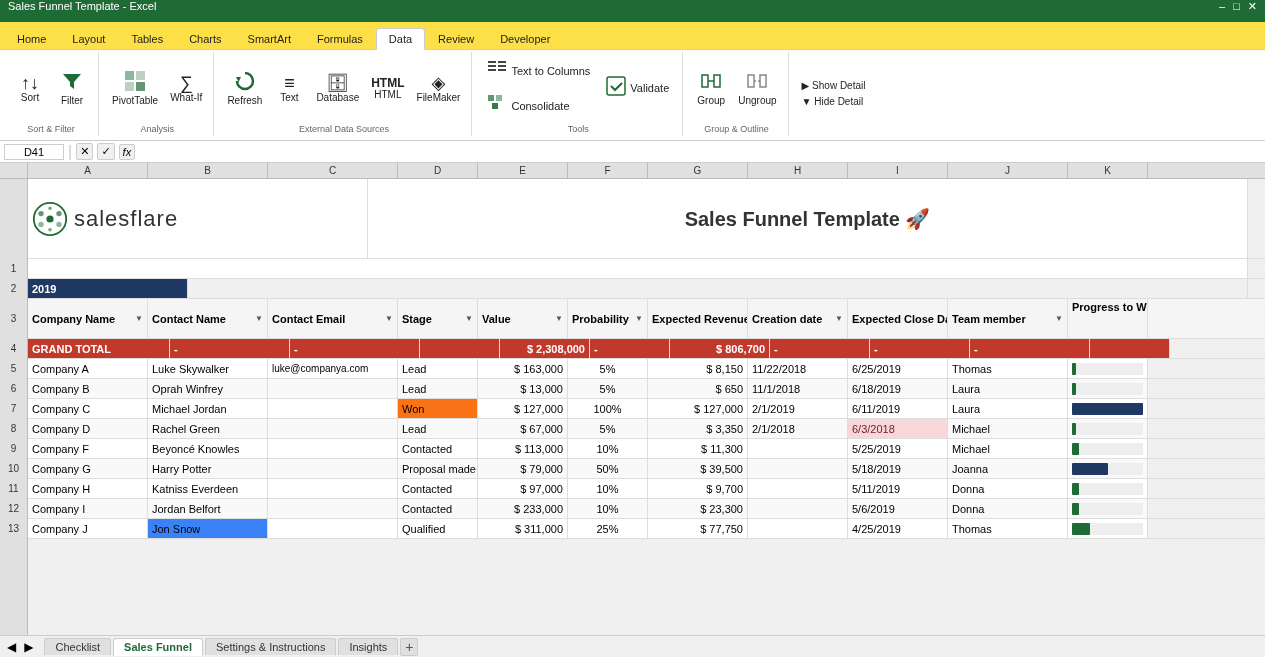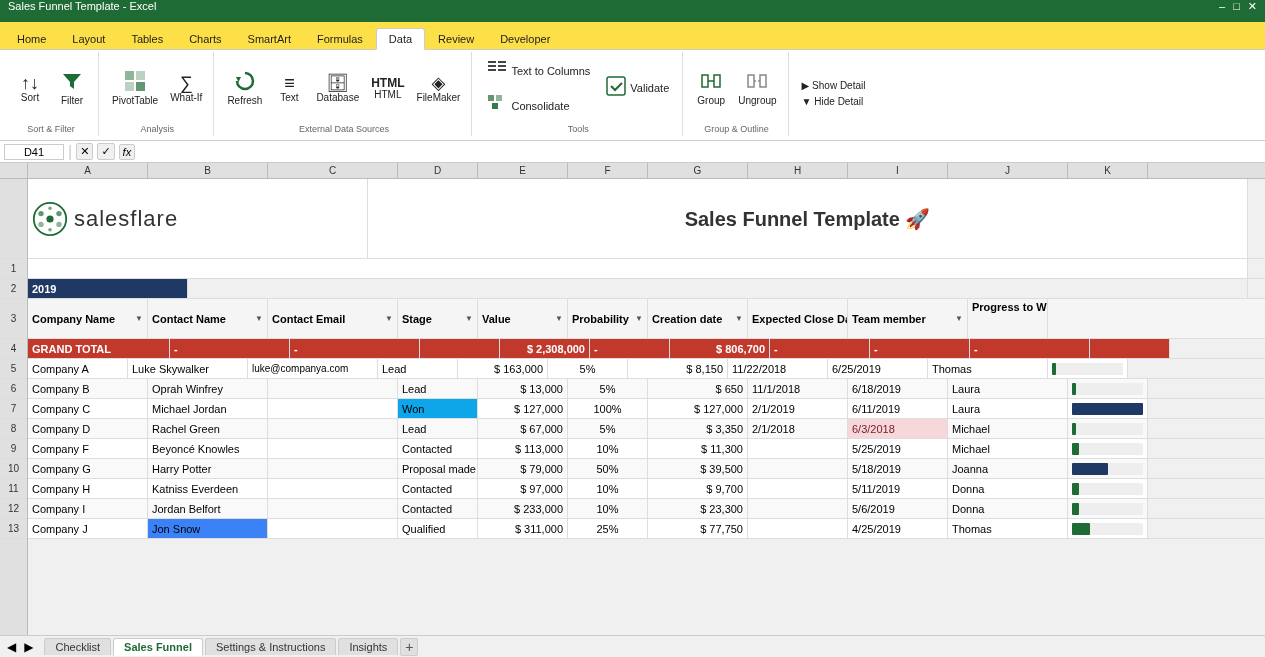--- a/index.html
+++ b/index.html
@@ -624,20 +624,26 @@
             </div>
           </div>
           <div class="cell header-cell" style="width:80px;">
             <div class="cell-header-content">
               <span class="cell-header-text">Probability</span>
               <span class="filter-arrow">▼</span>
             </div>
           </div>
           <div class="cell header-cell" style="width:100px;">
             <div class="cell-header-content">
+              <span class="cell-header-text">Expected Revenue</span>
+
+            </div>
+          </div>
+          <div class="cell header-cell" style="width:100px;">
+            <div class="cell-header-content">
               <span class="cell-header-text">Creation date</span>
               <span class="filter-arrow">▼</span>
             </div>
           </div>
           <div class="cell header-cell" style="width:100px;">
             <div class="cell-header-content">
               <span class="cell-header-text">Expected Close Date</span>
 
             </div>
           </div>
@@ -679,21 +685,21 @@
             <span>-</span>
           </div>
           <div class="cell grand-total" style="width:120px;">
             <span>-</span>
           </div>
           <div class="cell grand-total" style="width:80px;"></div>
         </div>
 
         <div id="data-rows-container">
             <div class="grid-row">
-    <div class="cell" style="width:100px;background:white;">Company A</div>
+    <div class="cell" style="width:120px;background:white;">Company A</div>
     <div class="cell" style="width:120px;background:white;">Luke Skywalker</div>
     <div class="cell" style="width:130px;background:white;font-size:10px;">luke@companya.com</div>
     <div class="cell" style="width:80px;background:white;">Lead</div>
     <div class="cell right-align" style="width:90px;background:white;">$ 163,000</div>
     <div class="cell center-align" style="width:80px;background:white;">5%</div>
     <div class="cell right-align" style="width:100px;background:white;">$ 8,150</div>
     <div class="cell" style="width:100px;background:white;">11/22/2018</div>
     <div class="cell" style="width:100px;background:white;">6/25/2019</div>
     <div class="cell" style="width:120px;background:white;">Thomas</div>
     <div class="cell" style="width:80px;background:white;padding:2px 4px;">
@@ -716,21 +722,21 @@
     <div class="cell" style="width:80px;background:#f9f9f9;padding:2px 4px;">
       <div style="width:100%;height:12px;background:#eee;border-radius:1px;">
         <div style="width:5%;height:100%;background:#1f6b35;border-radius:1px;"></div>
       </div>
     </div>
   </div>
             <div class="grid-row">
     <div class="cell" style="width:120px;background:white;">Company C</div>
     <div class="cell" style="width:120px;background:white;">Michael Jordan</div>
     <div class="cell" style="width:130px;background:white;font-size:10px;"></div>
-    <div class="cell" style="width:80px;background:#0ea5e9;">Won</div>
+    <div class="cell" style="width:80px;background:#f97316;">Won</div>
     <div class="cell right-align" style="width:90px;background:white;">$ 127,000</div>
     <div class="cell center-align" style="width:80px;background:white;">100%</div>
     <div class="cell right-align" style="width:100px;background:white;">$ 127,000</div>
     <div class="cell" style="width:100px;background:white;">2/1/2019</div>
     <div class="cell" style="width:100px;background:white;">6/11/2019</div>
     <div class="cell" style="width:120px;background:white;">Laura</div>
     <div class="cell" style="width:80px;background:white;padding:2px 4px;">
       <div style="width:100%;height:12px;background:#eee;border-radius:1px;">
         <div style="width:100%;height:100%;background:#1f3864;border-radius:1px;"></div>
       </div>

